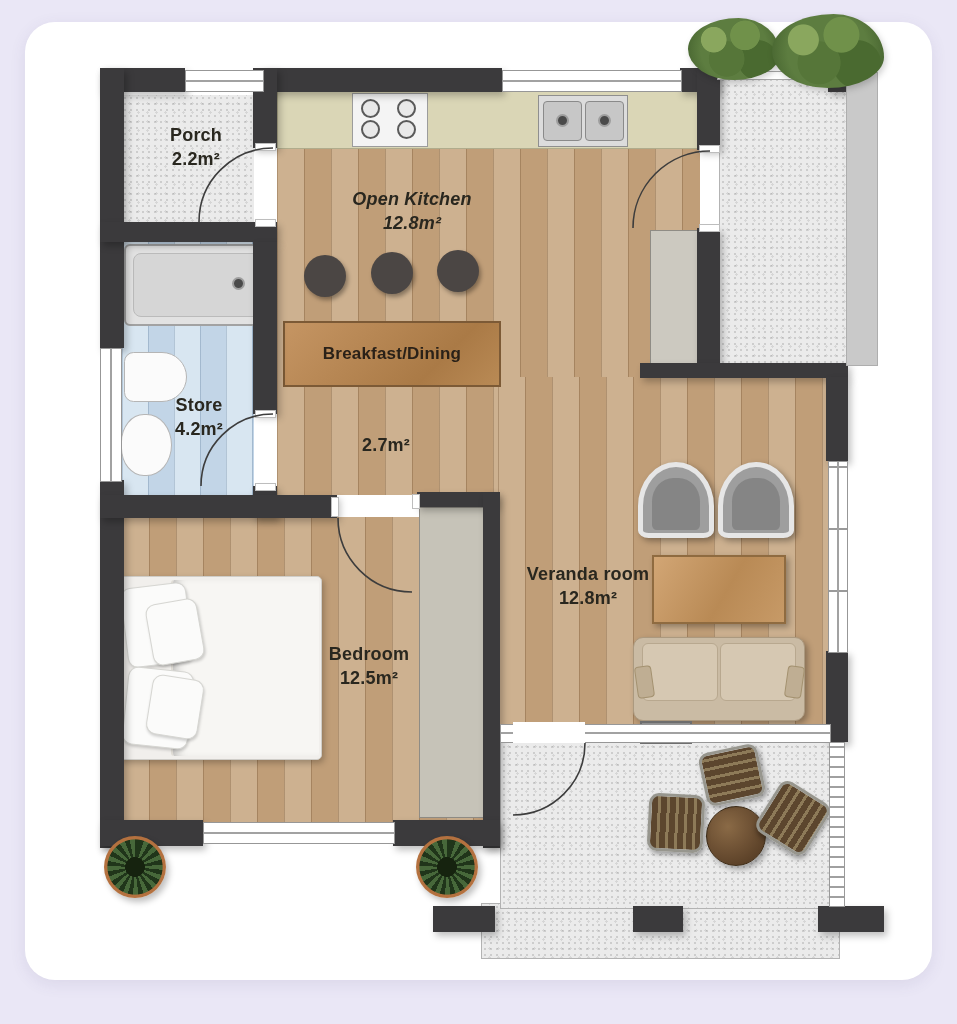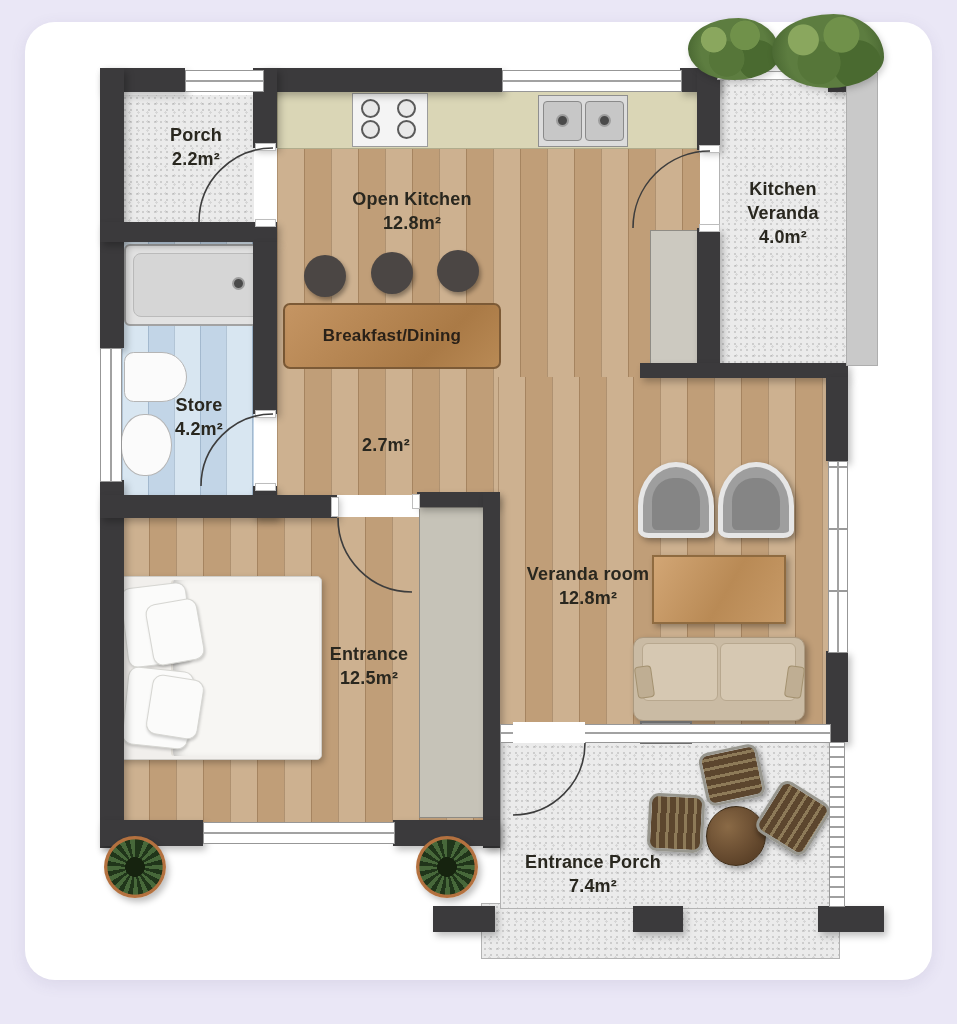--- a/index.html
+++ b/index.html
@@ -105,21 +105,21 @@
     <div class="bowl" style="left:4px;top:5px;width:37px;height:38px;">
       <div class="drainDot" style="left:12px;top:12px;"></div>
     </div>
     <div class="bowl" style="left:46px;top:5px;width:37px;height:38px;">
       <div class="drainDot" style="left:12px;top:12px;"></div>
     </div>
   </div>
   <div class="abs stool z2" style="left:304px;top:255px;width:42px;height:42px;"></div>
   <div class="abs stool z2" style="left:371px;top:252px;width:42px;height:42px;"></div>
   <div class="abs stool z2" style="left:437px;top:250px;width:42px;height:42px;"></div>
-  <div class="abs bar z2" style="left:283px;top:303px;width:214px;height:62px;border-radius:7px;">
+  <div class="abs bar z2" style="left:283px;top:321px;width:214px;height:62px;">
     <div class="barlbl">Breakfast/Dining</div>
   </div>
   <div class="abs cabinet z2" style="left:650px;top:230px;width:50px;height:132px;"></div>
 
   <div class="abs shower z2" style="left:124px;top:244px;width:143px;height:78px;">
     <div class="showerInner"></div>
     <div class="drainDot" style="left:106px;top:31px;"></div>
   </div>
   <div class="abs whitefix z2" style="left:124px;top:352px;width:61px;height:48px;border-radius:10px 26px 26px 10px;"></div>
   <div class="abs whitefix z2" style="left:121px;top:414px;width:49px;height:60px;border-radius:45% 50% 50% 45%;"></div>
@@ -213,41 +213,32 @@
 
   <div class="abs bush z6" style="left:688px;top:18px;width:92px;height:62px;"></div>
   <div class="abs bush z6" style="left:772px;top:14px;width:112px;height:74px;"></div>
   <div class="abs pot z6" style="left:104px;top:836px;width:62px;height:62px;"></div>
   <div class="abs pot z6" style="left:416px;top:836px;width:62px;height:62px;"></div>
 
   <div class="lbl z5" style="left:196px;top:124px;">
     <span>Porch</span>
     <span>2.2m²</span>
   </div>
-  <div class="lbl z5" style="left:412px;top:188px;">
+  <div class="lbl z5" style="left:412px;top:188px;font-style:italic;">
     <span>Open Kitchen</span>
     <span>12.8m²</span>
-  </div>
-  <div class="lbl z5" style="left:783px;top:178px;">
-    <span>Kitchen</span>
-    <span>Veranda</span>
-    <span>4.0m²</span>
   </div>
   <div class="lbl z5" style="left:199px;top:394px;">
     <span>Store</span>
     <span>4.2m²</span>
   </div>
   <div class="lbl z5" style="left:386px;top:434px;">
     <span>2.7m²</span>
   </div>
   <div class="lbl z5" style="left:369px;top:643px;">
-    <span>Entrance</span>
+    <span>Bedroom</span>
     <span>12.5m²</span>
   </div>
   <div class="lbl z5" style="left:588px;top:563px;">
     <span>Veranda room</span>
     <span>12.8m²</span>
   </div>
-  <div class="lbl z5" style="left:593px;top:851px;">
-    <span>Entrance Porch</span>
-    <span>7.4m²</span>
-  </div>
 </div>
 
 </body></html>

